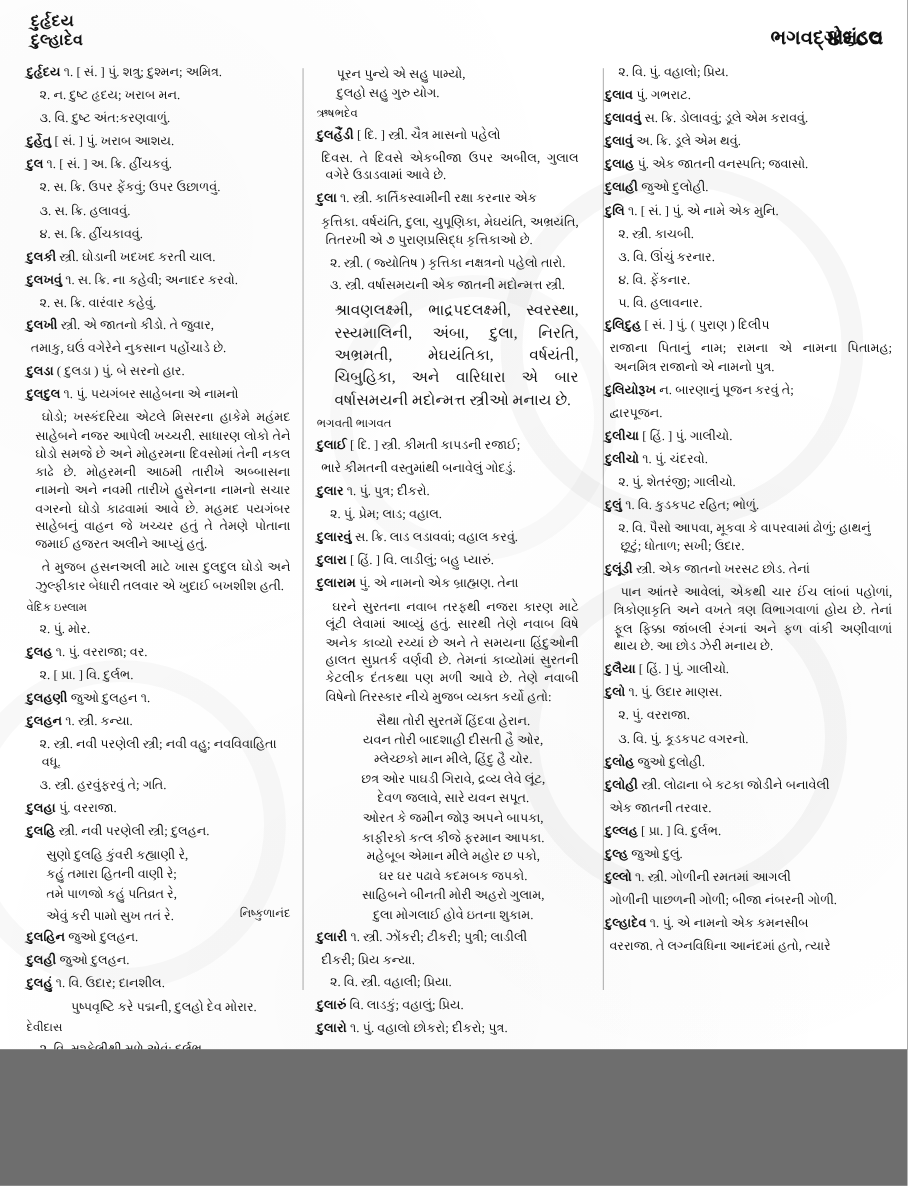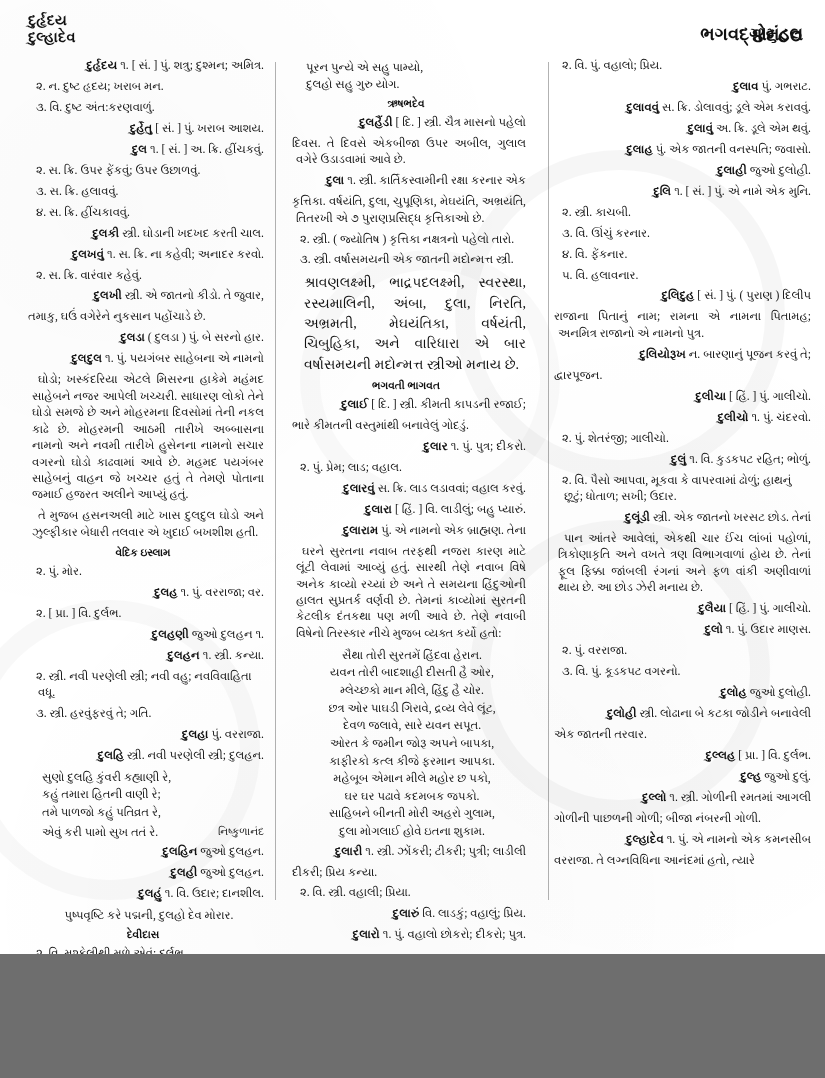--- a/index.html
+++ b/index.html
@@ -102,21 +102,20 @@
   }
   .rule-1 { left: 251px; }
   .rule-2 { left: 524px; }
 
   
   .entry {
     margin: 0 0 4.5px 0;
     text-indent: 0;
     padding-left: 10px;
     text-indent: -10px;
-    text-align: right;
   }
   .hw {
     font-weight: bold;
     letter-spacing: 0.1px;
   }
   .sense {
     margin: 0 0 4.5px 0;
     padding-left: 14px;
     text-indent: -2px;
   }
@@ -142,26 +141,25 @@
   .verse div { white-space: nowrap; }
   .verse-wide {
     margin: 1px 0 3px 0;
     padding-left: 10px;
     line-height: 1.52;
     text-align: center;
   }
   .verse-wide div { white-space: nowrap; }
   .cite {
     display: block;
-    text-align: center;
+    text-align: left;
     font-size: 10.6px;
     margin-top: -1px;
     margin-bottom: 4px;
     padding-right: 2px;
-    font-weight: bold;
   }
   .cite-inline {
     float: right;
     font-size: 10.6px;
     padding-left: 12px;
   }
   .clearfix::after { content: ""; display: block; clear: both; }
   .tiny-list {
     margin: 0 0 4px 0;
     padding-left: 16px;

